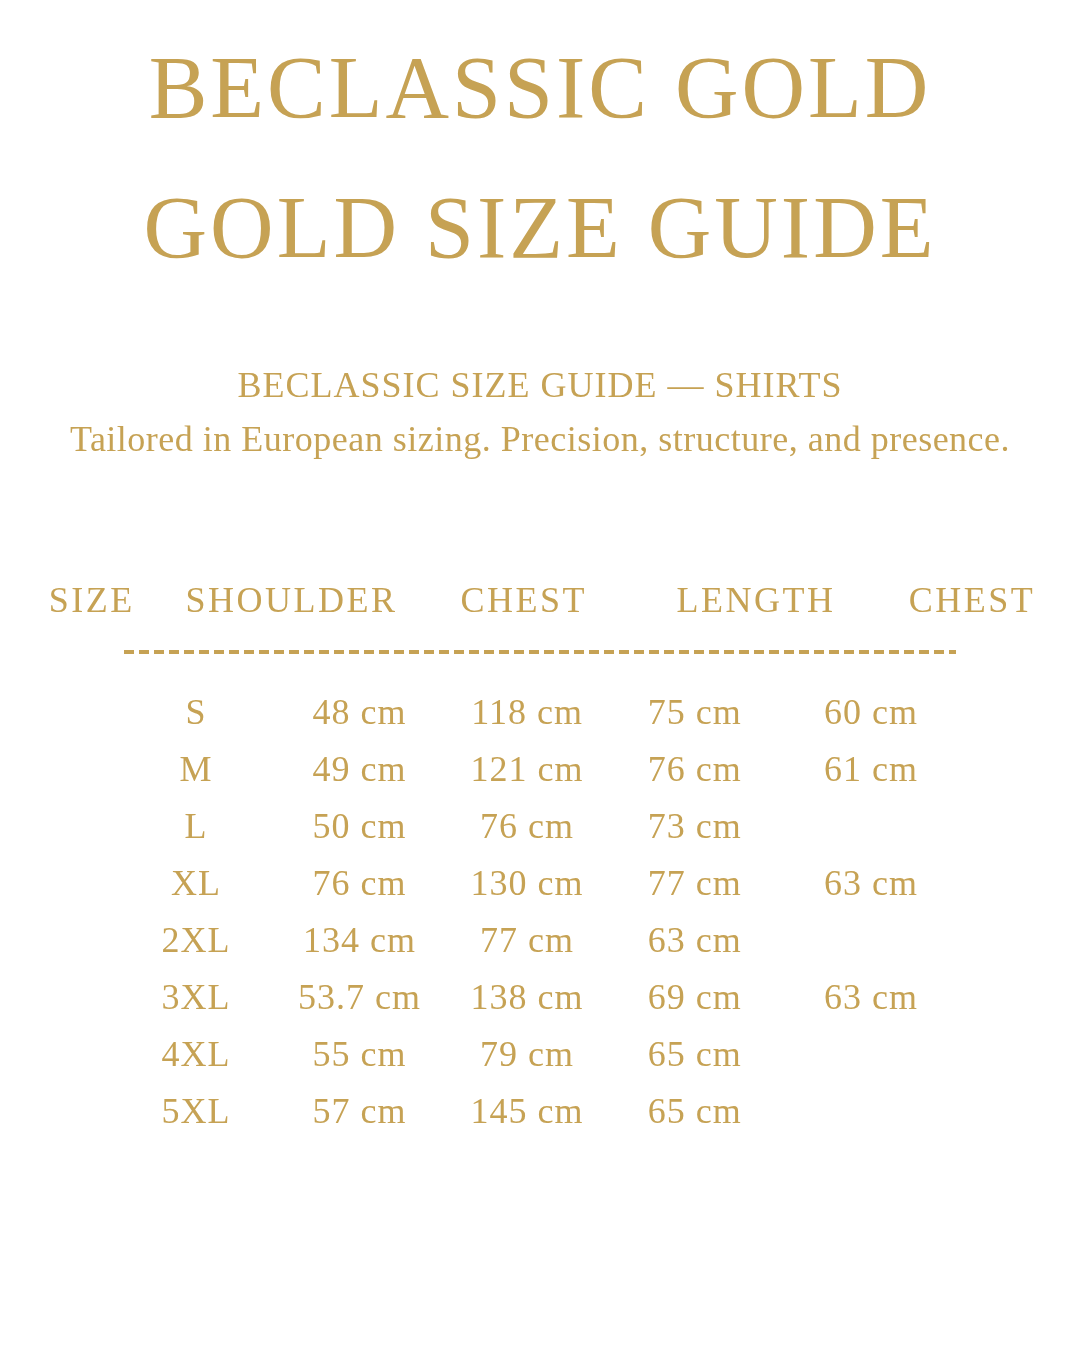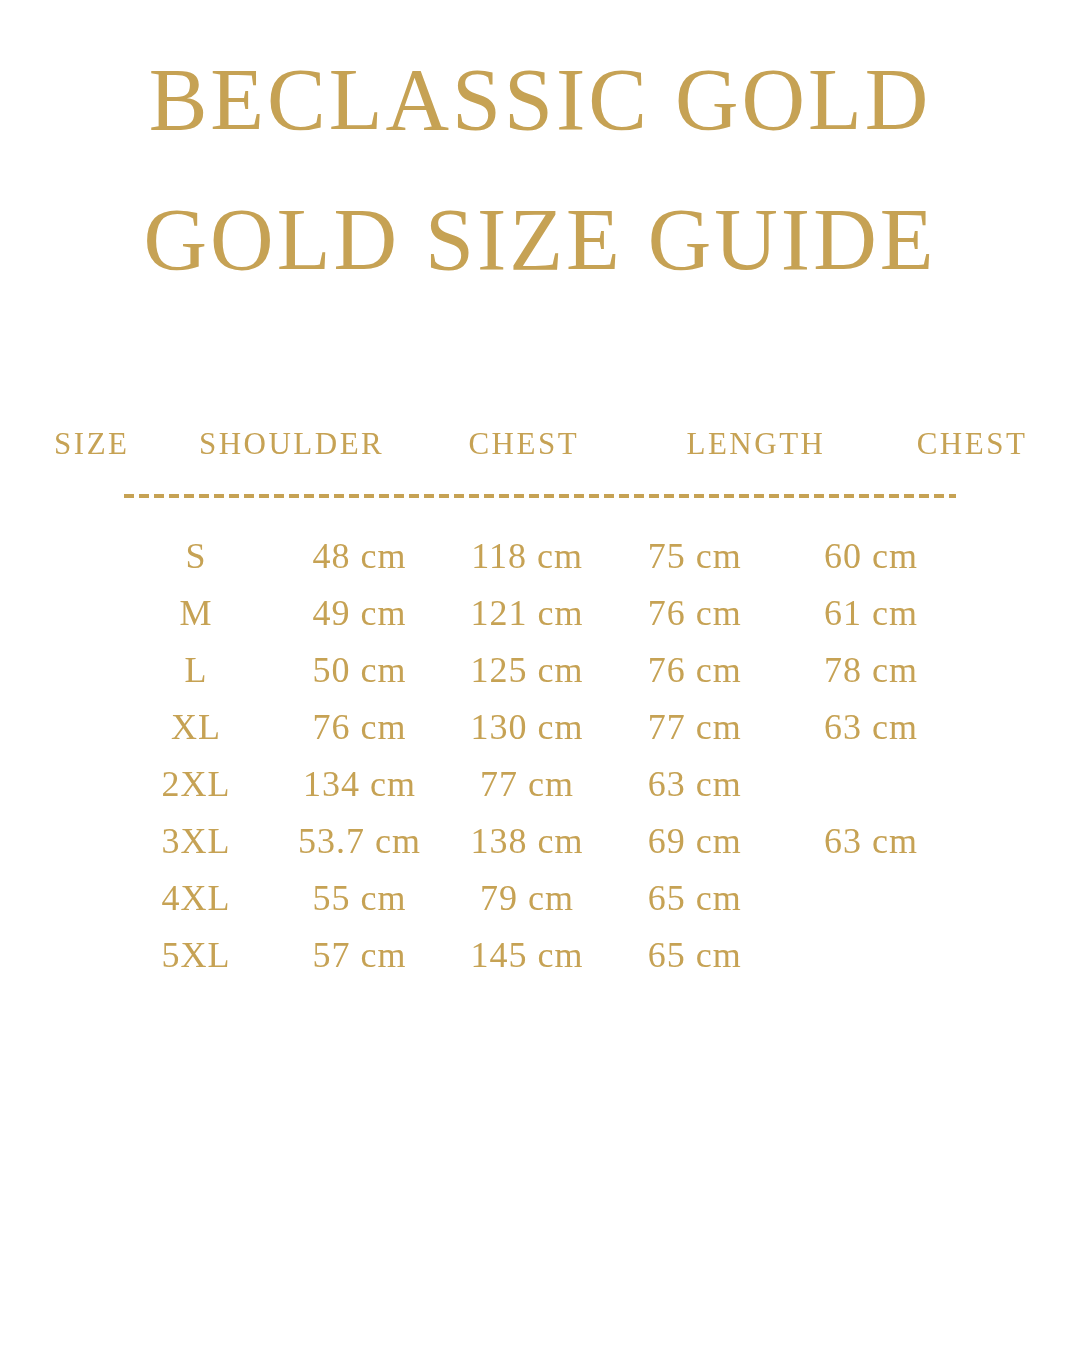--- a/index.html
+++ b/index.html
@@ -21,21 +21,21 @@
     background: #ffffff;
     text-align: center;
   }
   
   .title {
     padding-top: 18px;
     font-size: 88px;
     line-height: 140px;
     letter-spacing: 3px;
     font-weight: 400;
-    margin: 12px;
+    margin: 0;
   }
   .title .line {
     display: block;
     white-space: nowrap;
   }
   
   .subtitle {
     margin: 60px auto 0 auto;
     max-width: 950px;
     font-size: 36px;
@@ -45,21 +45,21 @@
   }
   .subtitle .sub-line1 {
     display: block;
     letter-spacing: 1px;
   }
   
   .thead {
     margin-top: 112px;
     display: grid;
     grid-template-columns: 17% 20% 23% 20% 20%;
-    font-size: 31px;
+    font-size: 36px;
     line-height: 44px;
     letter-spacing: 2.5px;
     white-space: nowrap;
   }
   .thead .th { text-align: center; }
   
   .divider {
     margin: 28px auto 0 auto;
     width: 832px;
     height: 4px;
@@ -87,20 +87,24 @@
 </head>
 <body>
 
 <main class="page">
 
   <h1 class="title">
     <span class="line">BECLASSIC GOLD</span>
     <span class="line">GOLD SIZE GUIDE</span>
   </h1>
 
+  <p class="subtitle">
+    <span class="sub-line1">BECLASSIC SIZE GUIDE — SHIRTS</span>
+    <span class="sub-line2">Tailored in European sizing. Precision, structure, and presence.</span>
+  </p>
 
   <section>
     <div class="thead">
       <span class="th">SIZE</span>
       <span class="th">SHOULDER</span>
       <span class="th">CHEST</span>
       <span class="th">LENGTH</span>
       <span class="th">CHEST</span>
     </div>
 
@@ -117,23 +121,22 @@
         <div class="trow">
           <span class="td">M</span>
           <span class="td">49 cm</span>
           <span class="td">121 cm</span>
           <span class="td">76 cm</span>
           <span class="td">61 cm</span>
         </div>
         <div class="trow">
           <span class="td">L</span>
           <span class="td">50 cm</span>
-          <span class="td">125 cm</span>
           <span class="td">76 cm</span>
-          <span class="td">78 cm</span>
+          <span class="td">73 cm</span>
         </div>
         <div class="trow">
           <span class="td">XL</span>
           <span class="td">76 cm</span>
           <span class="td">130 cm</span>
           <span class="td">77 cm</span>
           <span class="td">63 cm</span>
         </div>
         <div class="trow">
           <span class="td">2XL</span>

